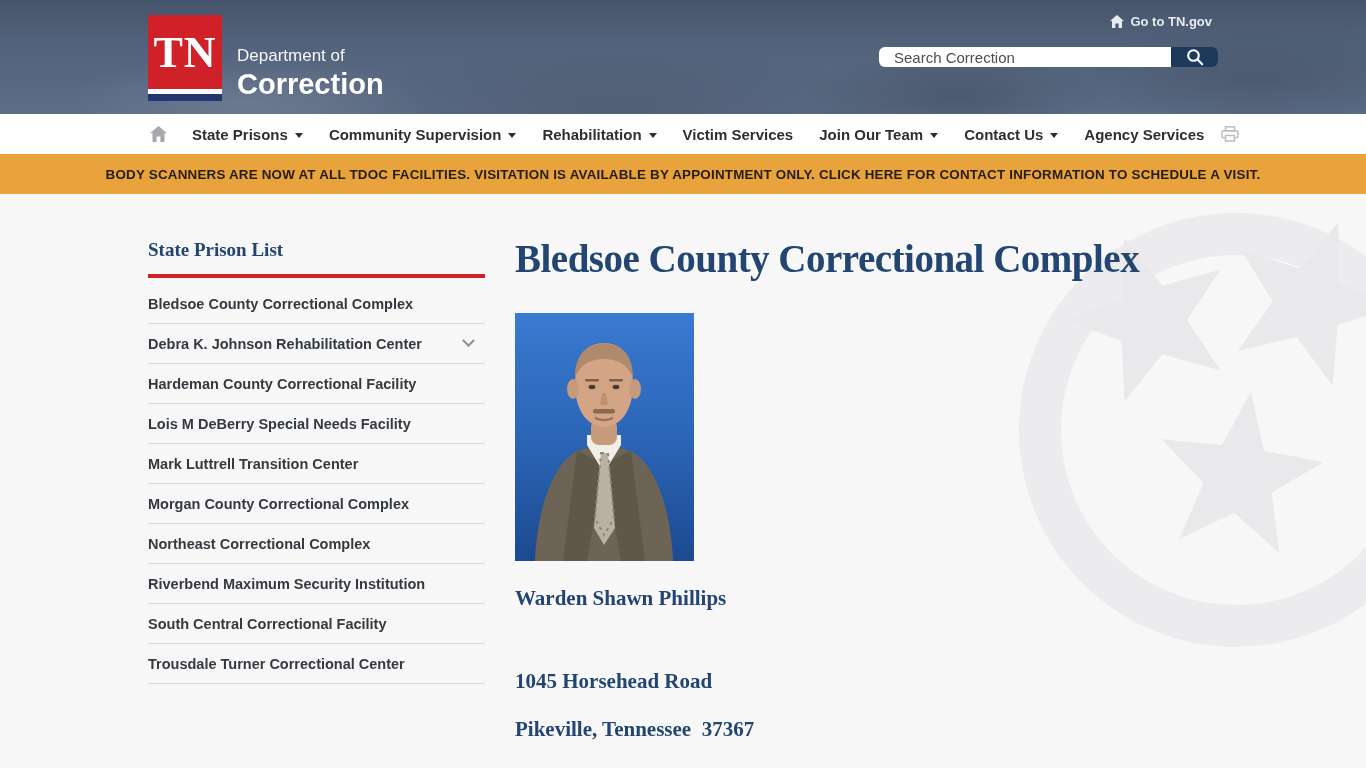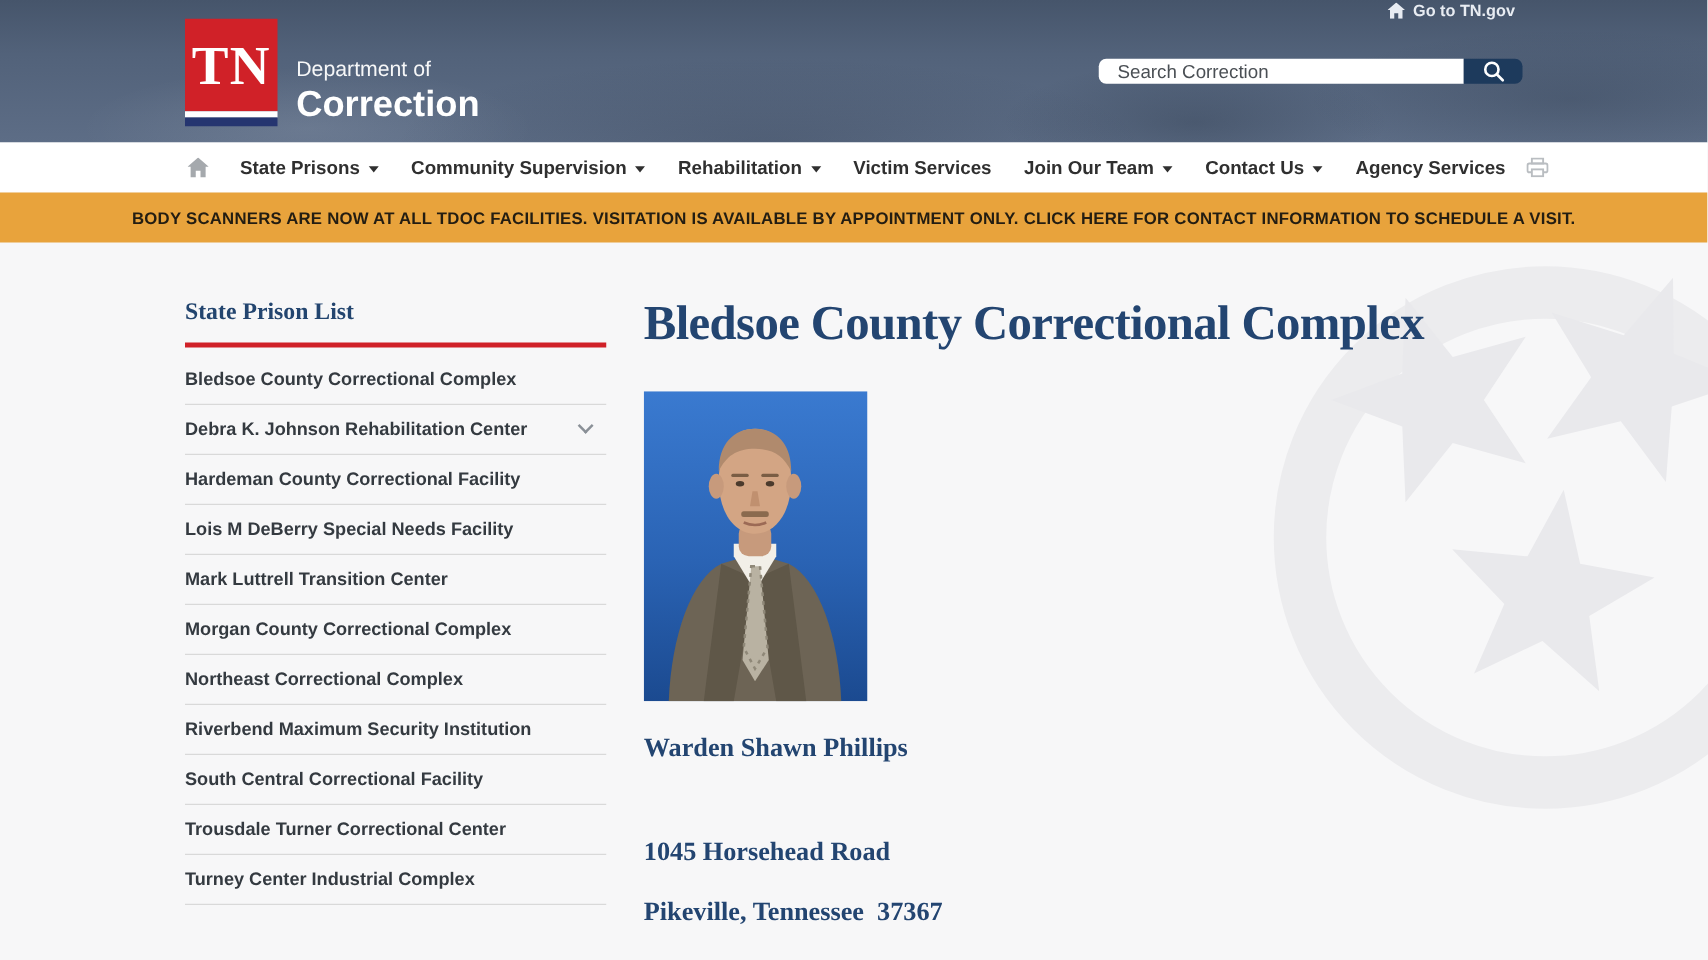--- a/index.html
+++ b/index.html
@@ -24,21 +24,21 @@
   .tnbox { width:74px; }
   .tnbox .red { height:74px; background:#d02128; display:flex; align-items:center;
     justify-content:center; }
   .tnbox .red span { color:#fff; font-family:"Liberation Serif", serif;
     font-weight:bold; font-size:44px; letter-spacing:1px; }
   .tnbox .stripe-white { height:5px; background:#ffffff; }
   .tnbox .stripe-navy { height:7px; background:#253570; }
   .dept { margin-left:15px; margin-top:28px; color:#fff; }
   .dept .l1 { display:block; font-size:17px; font-weight:400; opacity:.95; }
   .dept .l2 { display:block; font-size:29px; font-weight:bold; margin-top:2px; }
-  .gotn { position:absolute; right:6px; top:1px; display:flex; align-items:center;
+  .gotn { position:absolute; right:6px; top:14px; display:flex; align-items:center;
     gap:6px; color:#e8ecf2; font-size:13px; font-weight:bold; cursor:pointer;
     z-index:3; text-decoration:none; }
   .gotn svg { display:block; }
   .searchbar { position:absolute; right:0; top:47px; width:339px; height:20px;
     display:flex; z-index:3; }
   .searchbar input { flex:1; border:none; outline:none; border-radius:6px 0 0 6px;
     padding:0 15px; font-size:15px; color:#333; background:#fff;
     font-family:"Liberation Sans", sans-serif; }
   .searchbar input::placeholder { color:#4a4f54; opacity:1; }
   .searchbar button { width:47px; border:none; background:#1d3a5c; cursor:pointer;
@@ -212,23 +212,20 @@
         </li>
       <li>
           <span>Riverbend Maximum Security Institution</span>
         </li>
       <li>
           <span>South Central Correctional Facility</span>
         </li>
       <li>
           <span>Trousdale Turner Correctional Center</span>
         </li>
-      <li>
-          <span>Turney Center Industrial Complex</span>
-        </li>
     </ul>
   </aside>
 
   <main class="main">
     <h1 class="page-title">Bledsoe County Correctional Complex</h1>
 
     <svg class="photo" viewBox="0 0 179 248" preserveAspectRatio="none">
       <defs>
         <linearGradient id="bgblue" x1="0" y1="0" x2="0" y2="1">
           <stop offset="0" stop-color="#3a7ad0"></stop>

